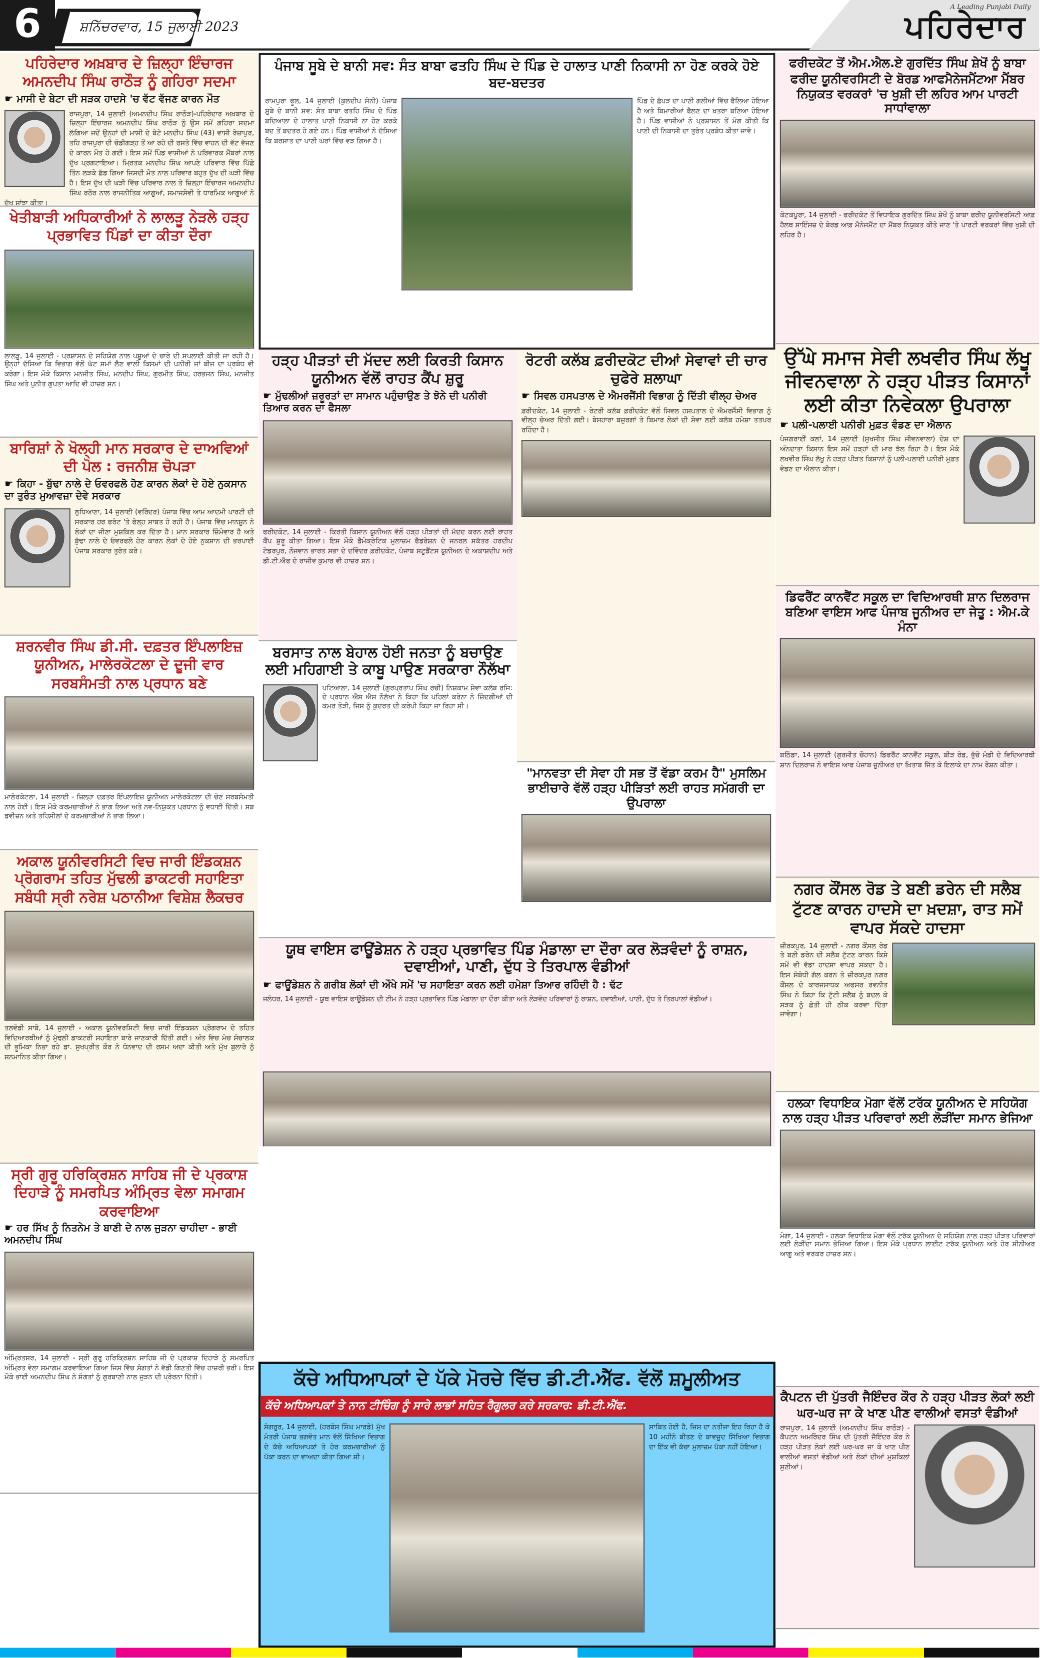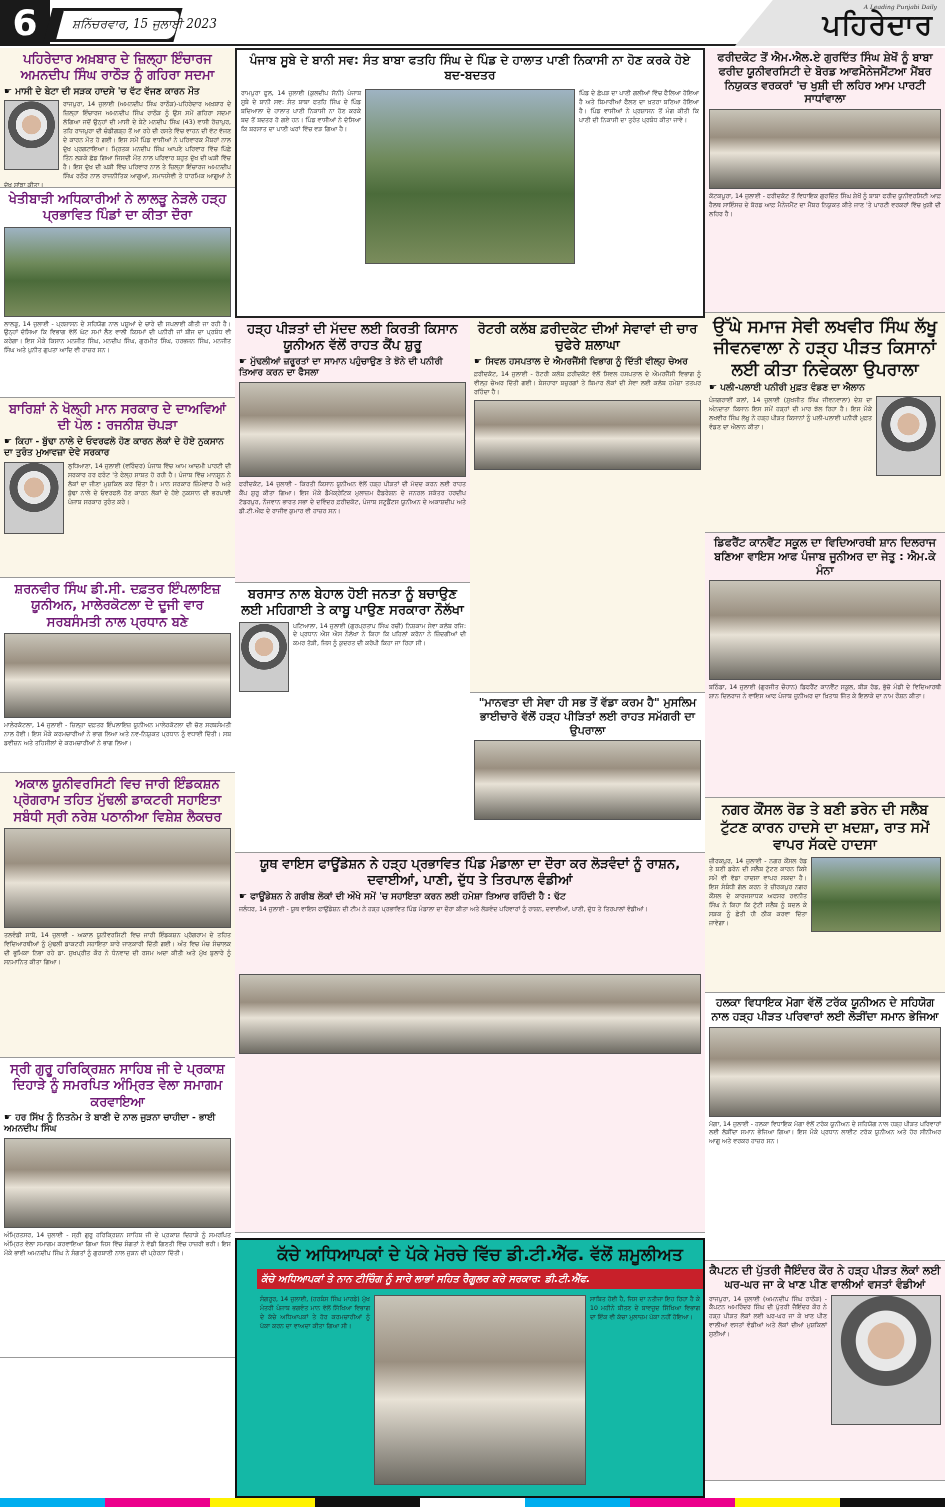--- a/index.html
+++ b/index.html
@@ -7,40 +7,40 @@
   .masthead { position: absolute; left: 0; top: 0; width: 945px; height: 46px; border-bottom: 2px solid #222; background: #fff; }
   .page-no { position: absolute; left: 0; top: 0; width: 50px; height: 46px; background: #1a1a1a; color: #fff; font: bold 36px "DejaVu Sans", sans-serif; text-align: center; line-height: 46px; }
   .date-box { position: absolute; left: 48px; top: 8px; width: 130px; height: 34px; background: #1a1a1a; transform: skewX(-15deg); }
   .date-strip { position: absolute; left: 60px; top: 10px; width: 118px; height: 30px; border: 1px solid #222; border-left: none; border-radius: 0 8px 8px 0; background: #fff; transform: skewX(-15deg); }
   .date-text { position: absolute; left: 72px; top: 17px; font: italic 12px "DejaVu Serif", serif; }
   .logo-wrap { position: absolute; right: 0; top: 0; width: 210px; height: 46px; background: #e4e4e4; clip-path: polygon(18% 0,100% 0,100% 100%,0 100%); }
   .logo { position: absolute; right: 12px; top: 8px; font: bold 28px "DejaVu Serif", serif; color: #111; letter-spacing: 1px; }
   .tagline { position: absolute; right: 8px; top: 3px; font: italic 6px "DejaVu Serif", serif; color: #333; }
   .col { position: absolute; overflow: hidden; }
   .col-left { left: 0; top: 48px; width: 235px; height: 1450px; }
-  .col-mid { left: 235px; top: 48px; width: 470px; height: 1190px; }
+  .col-mid { left: 235px; top: 48px; width: 470px; height: 994px; }
   .col-right { left: 705px; top: 48px; width: 240px; height: 1450px; }
   .story { position: relative; padding: 3px 4px; border-bottom: 1px solid #999; overflow: hidden; }
   .story.pink { background: #fdeef2; }
   .story.cream { background: #fbf6e8; }
   .story.white { background: #fff; }
   .hl { font: bold 13px "DejaVu Sans", sans-serif; text-align: center; line-height: 1.25; color: #111; }
-  .hl.blue { color: #701a75; }
+  .hl.blue { color: #b91c1c; }
   .kicker { font: bold 9px "DejaVu Sans", sans-serif; text-align: left; line-height: 1.3; margin-top: 2px; }
   .kicker::before { content: "☛ "; }
   .body { font: 6.2px "DejaVu Sans", sans-serif; line-height: 1.45; text-align: justify; color: #222; margin-top: 3px; }
   .photo { background: linear-gradient(135deg,#7b8a6a,#b9b29a 40%,#5f6b55 70%,#a7a28c); border: 1px solid #555; margin: 3px 0; }
   .photo.people { background: linear-gradient(180deg,#c8c4b8 0%,#9a8f80 35%,#e8e2d6 55%,#6d6a62 100%); }
   .photo.portrait { background: radial-gradient(circle at 50% 35%,#d9b8a0 0 18%,#e8e8e8 19% 30%,#555 31% 45%,#ccc 46%); }
   .photo.water { background: linear-gradient(180deg,#9eb3c2 0%,#6f8a5b 40%,#4b6b3a 60%,#7a8c5c 100%); }
   .float-l { float: left; margin-right: 4px; }
   .float-r { float: right; margin-left: 4px; }
   .grid2 { display: flex; }
   .grid2 > div { flex: 1; }
-  .bottom-banner { position: absolute; left: 235px; top: 1238px; width: 470px; height: 260px; border: 2px solid #111; background: #14b8a6; padding-left: 20px; }
+  .bottom-banner { position: absolute; left: 235px; top: 1238px; width: 470px; height: 260px; border: 2px solid #111; background: #7dd3fc; }
   .bottom-banner .hl { font-size: 17px; padding: 4px; }
   .red-strip { background: #c8202a; color: #fff; font: bold italic 10px "DejaVu Sans", sans-serif; padding: 4px; }
   .footer-bar { position: absolute; left: 0; bottom: 0; width: 945px; height: 9px; display: flex; }
   .footer-bar span { flex: 1; }
 </style>
 </head>
 <body>
 
 <div class="masthead">
   <div class="page-no">6</div>

